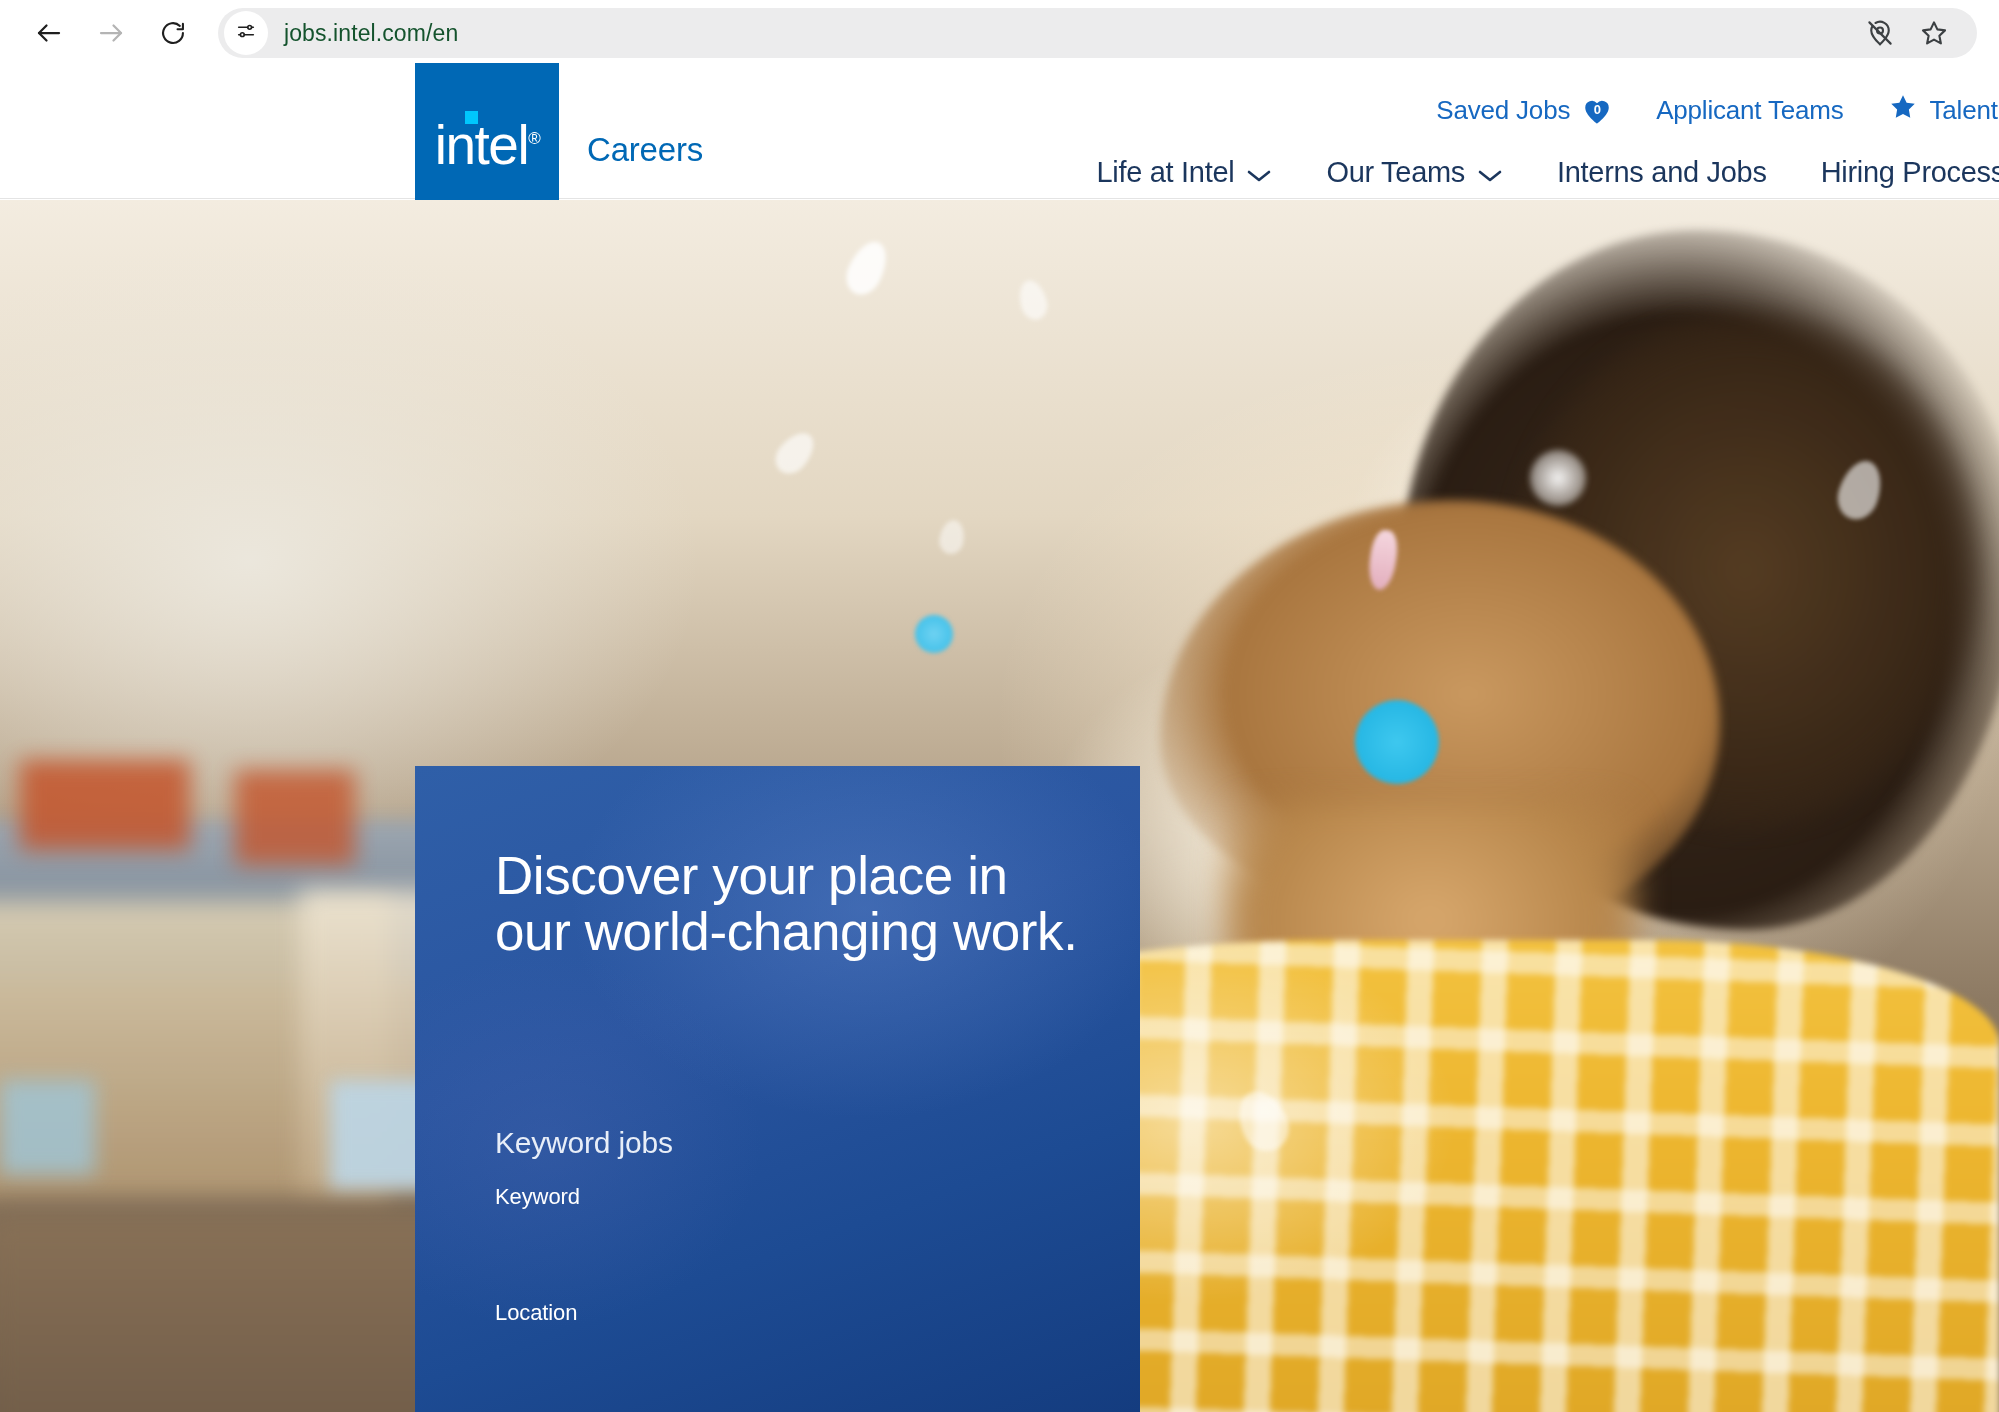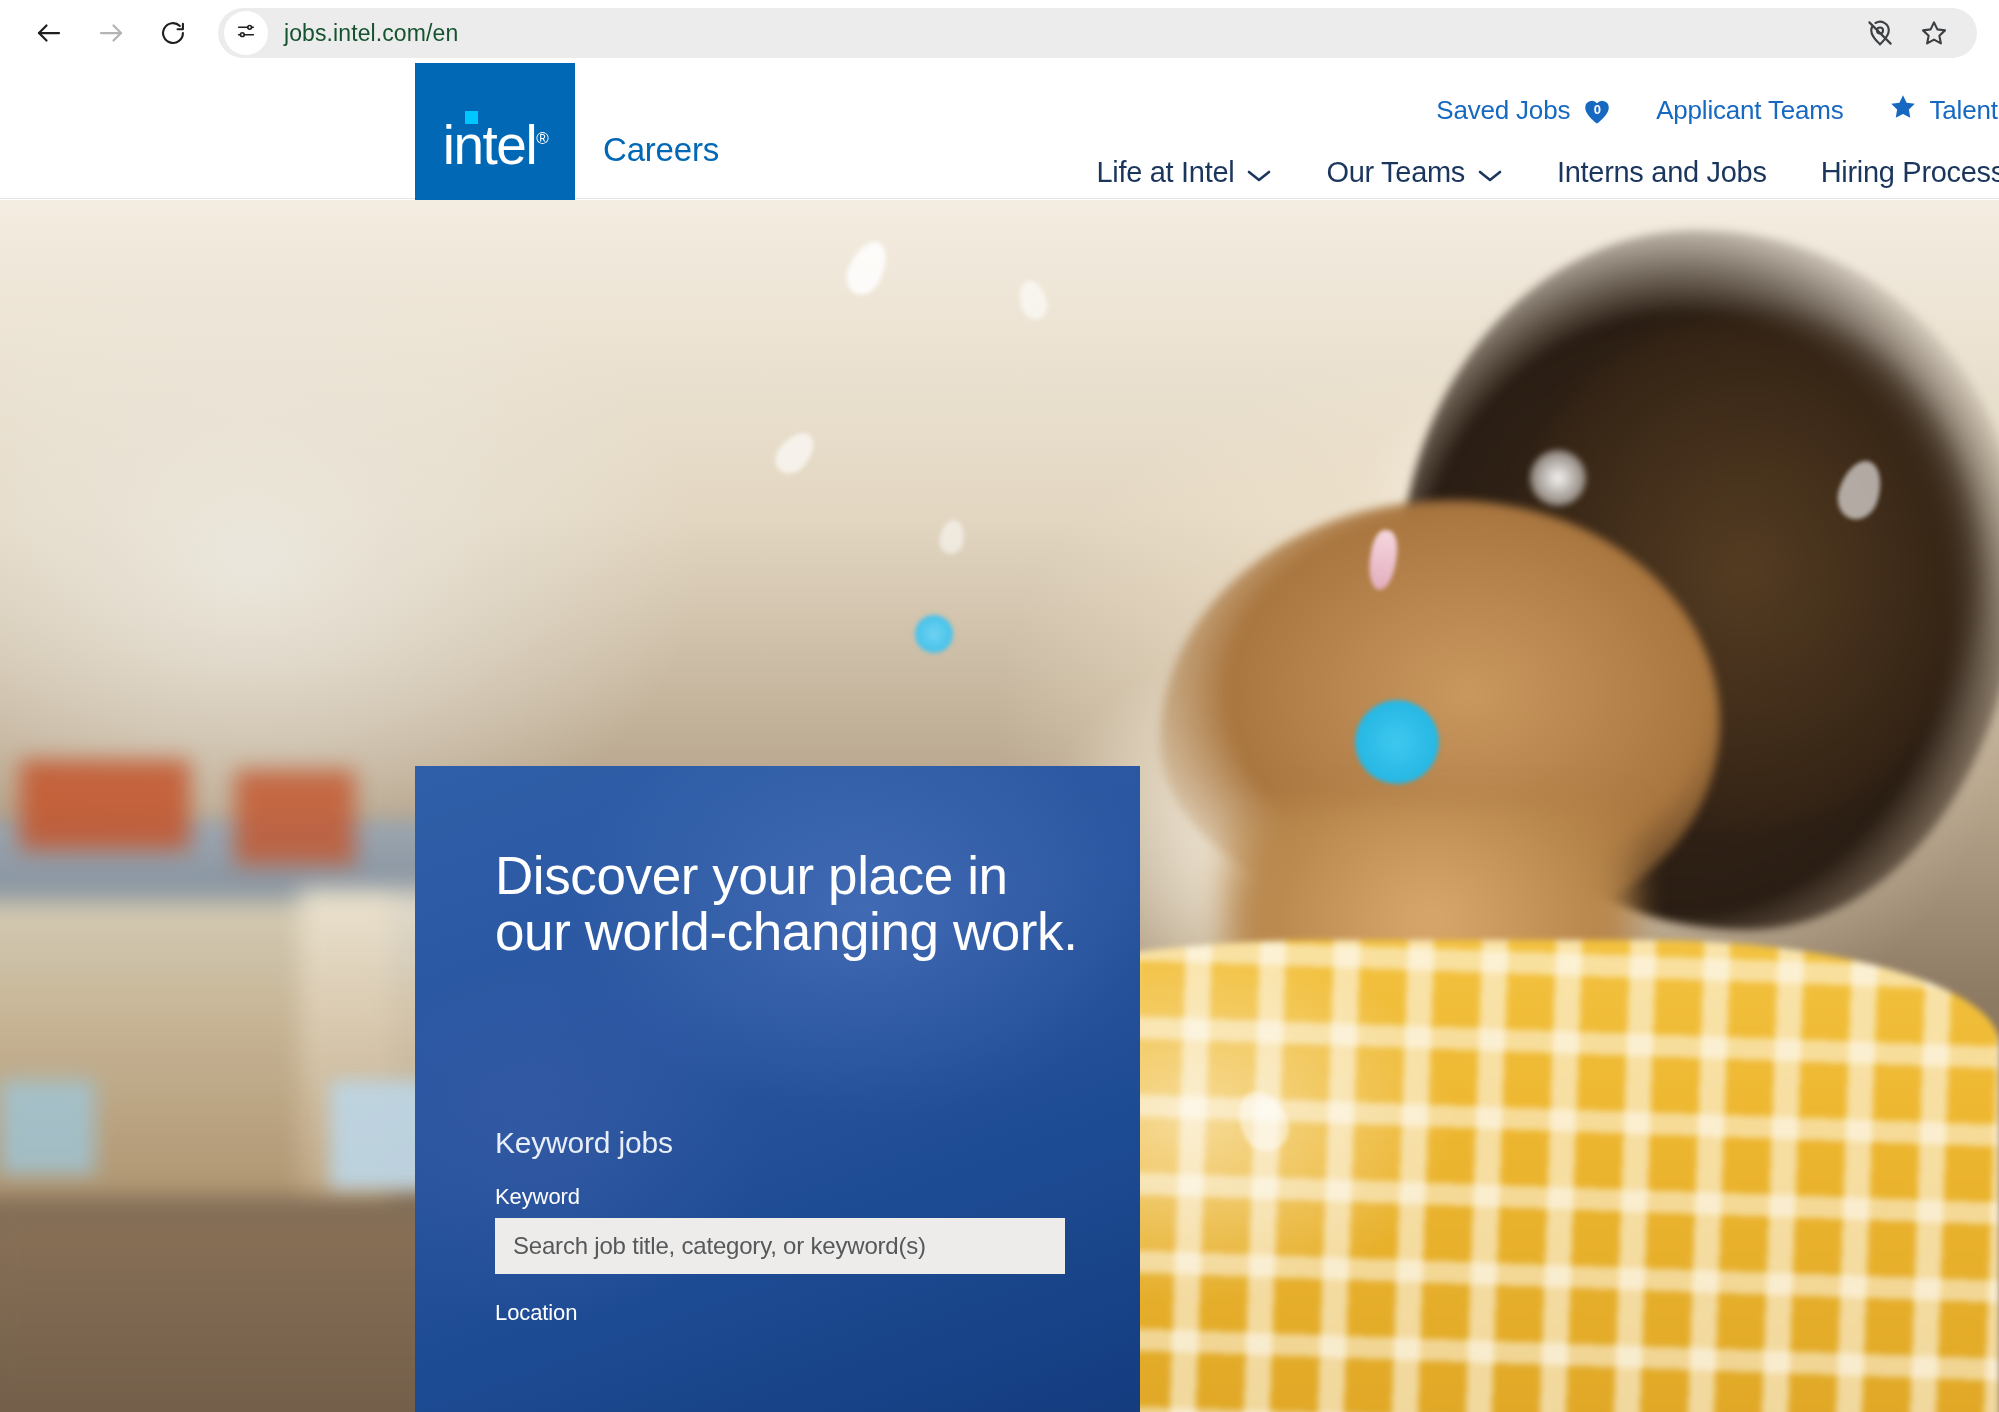--- a/index.html
+++ b/index.html
@@ -62,21 +62,21 @@
     position: absolute; left: 0; top: 66px;
     width: 1999px; height: 133px;
     background: #ffffff;
     border-bottom: 1px solid #e4e4e4;
   }
   .brand {
     position: absolute; left: 415px; top: -3px;
     display: flex; align-items: flex-start;
   }
   .intel-logo {
-    width: 160px; height: 160px;
+    width: 144px; height: 160px;
     background: #0068b5;
     position: relative;
     flex: 0 0 auto;
   }
   .intel-wordmark {
     position: absolute;
     left: 0; right: 0;
     top: 50%;
     transform: translateY(-46%);
     text-align: center;
@@ -516,19 +516,18 @@
     <div class="petal" style="left:-140px; top:320px; width:24px; height:34px; transform:rotate(10deg); opacity:.6;"></div>
     <div class="petal" style="left:160px; top:890px; width:46px; height:62px; transform:rotate(-25deg); opacity:.6;"></div>
     <div class="petal" style="left:760px; top:260px; width:40px; height:60px; transform:rotate(18deg); opacity:.7;"></div>
   </div>
 
   <div class="hero-card">
     <h1 class="hero-title">Discover your place in our world-changing work.</h1>
     <div class="hero-subtitle">Keyword jobs</div>
 
     <label class="field-label field-kw">Keyword</label>
-    <input class="text-input input-kw" type="text" placeholder="Search job title, category, or keyword(s)" style="">
 
     <label class="field-label field-loc">Location</label>
 
   </div>
 
 </div>
 
 </body></html>

